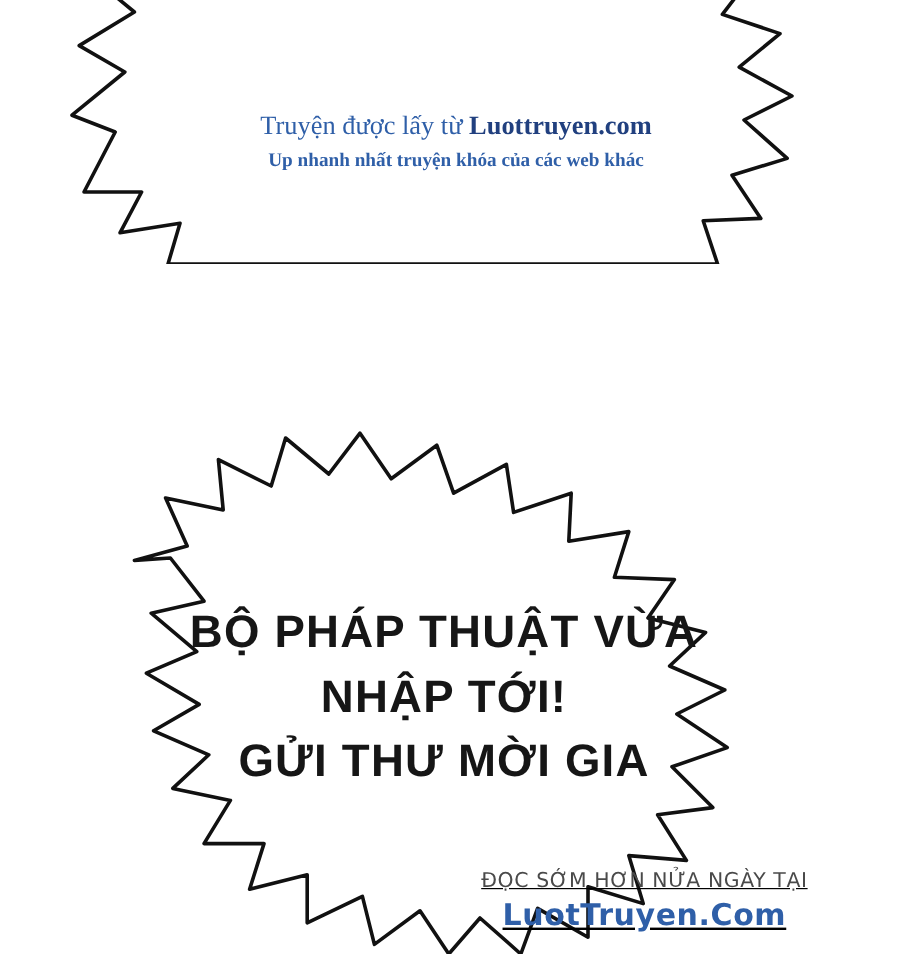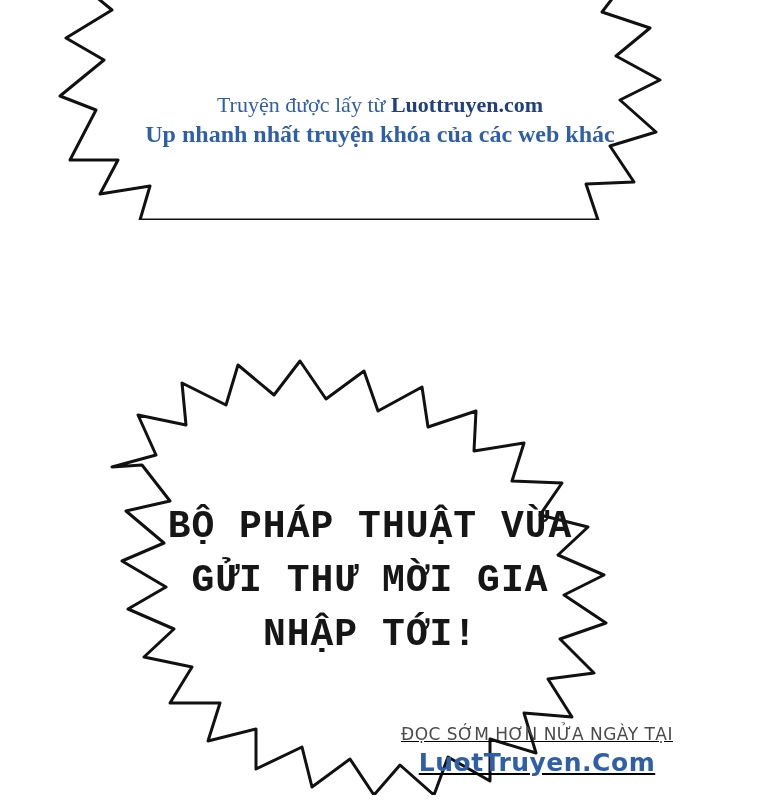--- a/index.html
+++ b/index.html
@@ -59,21 +59,21 @@
     color: #2f5fa8;
     line-height: 26px;
     white-space: nowrap;
   }
   .wm-line1 .brand {
     font-weight: bold;
     color: #21407f;
   }
   .wm-line2 {
     font-family: "Liberation Serif", serif;
-    font-size: 24px;
+    font-size: 16px;
     font-weight: bold;
     color: #2f5fa8;
     line-height: 28px;
     margin-top: 2px;
     white-space: nowrap;
   }
   .wm-line3 {
     font-family: "Liberation Serif", serif;
     font-style: italic;
     font-size: 20px;
@@ -86,21 +86,21 @@
   
   .bubble-text {
     position: absolute;
     left: 110px;
     top: 500px;
     width: 520px;
     text-align: center;
     color: #161616;
   }
   .bubble-text div {
-    font-family: Liberation Mono, monospace;
+    font-family: Liberation Sans, sans-serif;
     font-weight: bold;
     font-size: 38px;
     line-height: 54px;
     letter-spacing: 1px;
     white-space: nowrap;
   }
 
   
   .credit {
     position: absolute;
@@ -166,22 +166,22 @@
 
   <div class="wm-block">
     <div class="wm-line1">
       <span>Truyện được lấy từ </span><span class="brand">Luottruyen.com</span>
     </div>
     <div class="wm-line2">Up nhanh nhất truyện khóa của các web khác</div>
   </div>
 
   <div class="bubble-text">
     <div>BỘ PHÁP THUẬT VỪA</div>
+    <div>NHẬP TỚI!</div>
     <div>GỬI THƯ MỜI GIA</div>
-    <div>NHẬP TỚI!</div>
   </div>
 
   <div class="credit">
     <div class="credit-line1">ĐỌC SỚM HƠN NỬA NGÀY TẠI</div>
     <div class="credit-line2">LuotTruyen.Com</div>
   </div>
 
 </div>
 
 </body></html>

